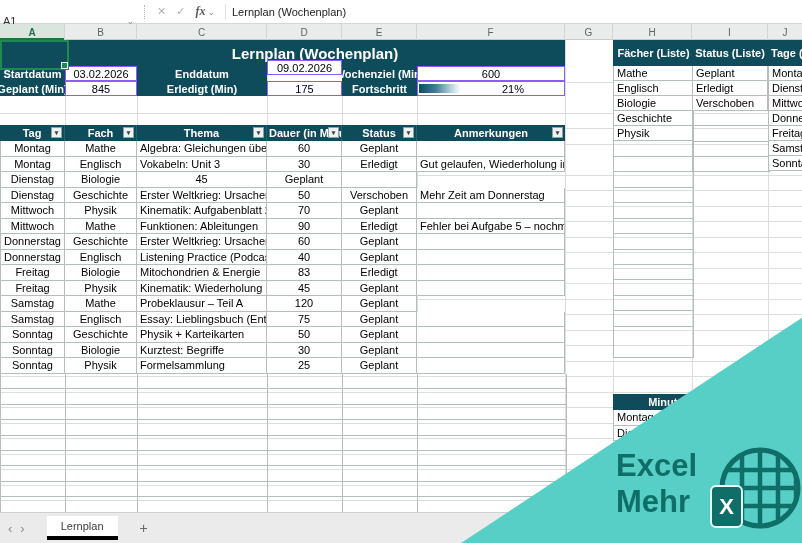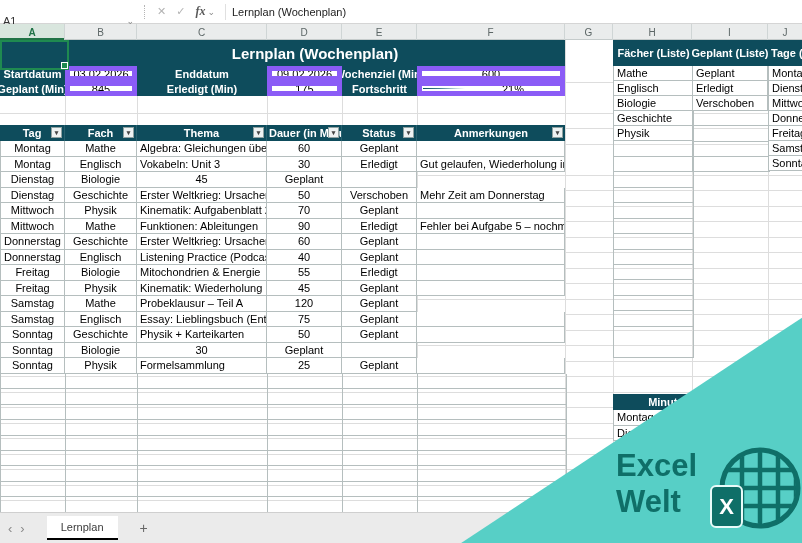--- a/index.html
+++ b/index.html
@@ -26,21 +26,21 @@
   .colh.sel{background:#d9e6de;color:#1e7145;font-weight:bold;box-shadow:inset 0 -2px 0 #217346;}
 
   
   .sheet{position:absolute;top:40px;left:0;width:802px;height:472px;background:#fff;overflow:hidden;}
   .vline{position:absolute;top:0;height:472px;width:1px;background:#dddddd;z-index:0;}
   .hgrid{position:absolute;left:0;top:11.5px;width:802px;height:461px;z-index:0;
          background:repeating-linear-gradient(to bottom,transparent 0 14.5px,#dddddd 14.5px 15.5px);}
   .abs{position:absolute;box-sizing:border-box;}
   .cell{display:flex;align-items:center;font-size:11px;overflow:hidden;white-space:nowrap;z-index:1;}
   .teal{background:#0e4c5c;color:#fff;font-weight:bold;}
-  .wb{background:#fff;border:5px solid #8b5cf6;}
+  .wb{background:#fff;border:1px solid #8b5cf6;}
   .ctr{justify-content:center;}
   .lft{padding-left:3px;}
 
   
   .selbox{position:absolute;border:2px solid #1f8a50;z-index:3;pointer-events:none;}
   .selhandle{position:absolute;width:5px;height:5px;background:#1f8a50;border:1px solid #fff;z-index:4;}
 
   
   .phead{position:absolute;left:0;top:85px;display:flex;z-index:2;}
   .phc{height:16px;background:#0e4c5c;color:#fff;font-weight:bold;font-size:11px;display:flex;align-items:center;
@@ -82,21 +82,21 @@
   
   .dbar{position:absolute;left:1px;top:2px;bottom:2px;width:42px;z-index:0;
         background:linear-gradient(90deg,#0d4f5e 0%,#417f90 40%,#bdd8dc 78%,rgba(255,255,255,0) 100%);}
   .dbar-txt{position:relative;z-index:1;width:100%;text-align:center;margin-left:44px;}
 
   
   .tabs{position:absolute;left:0;top:512px;width:802px;height:31px;background:#ebebeb;border-top:1px solid #cfcfcf;
         display:flex;align-items:center;box-sizing:border-box;z-index:5;}
   .tnav{color:#8a8a8a;font-size:13px;padding:0 8px;}
   .stab{margin-left:14px;height:24px;background:#fff;display:flex;align-items:center;padding:0 14px;
-        font-size:11px;color:#3b3b3b;border-bottom:2px solid #000000;box-sizing:border-box;}
+        font-size:11px;color:#3b3b3b;border-bottom:4px solid #000000;box-sizing:border-box;}
   .addtab{color:#666;font-size:14px;margin-left:22px;}
 
   
   .tri{position:absolute;left:0;top:0;width:802px;height:543px;z-index:20;background:#57cfc6;
        clip-path:polygon(100% 58.5%,57.5% 100%,100% 100%);}
   .logo-txt{position:absolute;color:#0f6f68;font-weight:bold;font-size:31px;line-height:1;letter-spacing:0px;}
   .xbadge{position:absolute;left:710px;top:485px;width:33px;height:43px;background:#0f6f68;border:2px solid #e9fbf9;
           border-radius:6px;display:flex;align-items:center;justify-content:center;color:#fff;font-weight:bold;
           font-size:22px;box-sizing:border-box;}
   .globe{position:absolute;left:700px;top:444px;}
@@ -147,21 +147,21 @@
     <div class="vline" style="left:768px"></div>
 
     <div class="abs cell teal" style="left:0;top:0;width:65px;height:26px"></div>
     <div class="abs cell teal ctr" style="left:65px;top:0;width:500px;height:26px;font-size:15px">Lernplan (Wochenplan)</div>
     <div class="selbox" style="left:0;top:0;width:65px;height:26px"></div>
     <div class="selhandle" style="left:61px;top:22px"></div>
 
     <div class="abs cell teal ctr" style="left:0;top:26px;width:65px;height:15px">Startdatum</div>
     <div class="abs cell wb ctr" style="left:65px;top:26px;width:72px;height:15px">03.02.2026</div>
     <div class="abs cell teal ctr" style="left:137px;top:26px;width:130px;height:15px">Enddatum</div>
-    <div class="abs cell wb ctr" style="left:267px;top:26px;width:75px;height:15px">09.02.2026</div>
+    <div class="abs cell wb ctr" style="left:267px;top:20px;width:75px;height:15px">09.02.2026</div>
     <div class="abs cell teal ctr" style="left:342px;top:26px;width:75px;height:15px">Wochenziel (Min)</div>
     <div class="abs cell wb ctr" style="left:417px;top:26px;width:148px;height:15px">600</div>
 
     <div class="abs cell teal ctr" style="left:0;top:41px;width:65px;height:15px">Geplant (Min)</div>
     <div class="abs cell wb ctr" style="left:65px;top:41px;width:72px;height:15px">845</div>
     <div class="abs cell teal ctr" style="left:137px;top:41px;width:130px;height:15px">Erledigt (Min)</div>
     <div class="abs cell wb ctr" style="left:267px;top:41px;width:75px;height:15px">175</div>
     <div class="abs cell teal ctr" style="left:342px;top:41px;width:75px;height:15px">Fortschritt</div>
     <div class="abs cell wb" style="left:417px;top:41px;width:148px;height:15px;position:absolute">
       <div class="dbar"></div>
@@ -265,21 +265,21 @@
           <div class="pcell lft">Listening Practice (Podcast)</div>
           <div class="pcell ctr">40</div>
           <div class="pcell ctr">Geplant</div>
           <div class="pcell lft"></div>
         </div>
 
         <div class="prow">
           <div class="pcell ctr">Freitag</div>
           <div class="pcell ctr">Biologie</div>
           <div class="pcell lft">Mitochondrien &amp; Energie</div>
-          <div class="pcell ctr">55</div>
+          <div class="pcell ctr">83</div>
           <div class="pcell ctr">Erledigt</div>
           <div class="pcell lft"></div>
         </div>
 
         <div class="prow">
           <div class="pcell ctr">Freitag</div>
           <div class="pcell ctr">Physik</div>
           <div class="pcell lft">Kinematik: Wiederholung</div>
           <div class="pcell ctr">45</div>
           <div class="pcell ctr">Geplant</div>
@@ -308,20 +308,21 @@
           <div class="pcell ctr">Geschichte</div>
           <div class="pcell lft">Physik + Karteikarten</div>
           <div class="pcell ctr">50</div>
           <div class="pcell ctr">Geplant</div>
           <div class="pcell lft"></div>
         </div>
 
         <div class="prow">
           <div class="pcell ctr">Sonntag</div>
           <div class="pcell ctr">Biologie</div>
+          <div class="pcell lft">Kurztest: Begriffe</div>
           <div class="pcell ctr">30</div>
           <div class="pcell ctr">Geplant</div>
           <div class="pcell lft"></div>
         </div>
 
         <div class="prow">
           <div class="pcell ctr">Sonntag</div>
           <div class="pcell ctr">Physik</div>
           <div class="pcell lft">Formelsammlung</div>
           <div class="pcell ctr">25</div>
@@ -345,21 +346,21 @@
       <div class="lcell">Mathe</div>
           <div class="lcell">Englisch</div>
           <div class="lcell">Biologie</div>
           <div class="lcell">Geschichte</div>
           <div class="lcell">Physik</div>
         </div>
     </div>
     <div class="lemptyH"></div>
 
     <div class="abs" style="left:692px;top:0;width:76px;z-index:1">
-      <div class="lhead">Geplant (Liste)</div>
+      <div class="lhead">Status (Liste)</div>
       <div>
 
       <div class="lcell">Geplant</div>
           <div class="lcell">Erledigt</div>
           <div class="lcell">Verschoben</div>
         </div>
     </div>
     <div class="lemptyI"></div>
 
     <div class="abs" style="left:768px;top:0;width:60px;z-index:1">
@@ -407,17 +408,17 @@
           <line x1="60" y1="0" x2="60" y2="92"></line>
           <line x1="78" y1="0" x2="78" y2="92"></line>
           <line x1="96" y1="0" x2="96" y2="92"></line>
         <line x1="10" y1="26" x2="104" y2="26"></line>
           <line x1="10" y1="44" x2="104" y2="44"></line>
           <line x1="10" y1="62" x2="104" y2="62"></line>
       </g>
       <circle cx="60" cy="44" r="38" stroke="#0f6f68" stroke-width="5" fill="none"></circle>
     </svg>
     <div class="logo-txt" style="left:616px;top:450px">Excel</div>
-    <div class="logo-txt" style="left:616px;top:486px">Welt</div>
+    <div class="logo-txt" style="left:616px;top:486px">Mehr</div>
     <div class="xbadge">X</div>
   </div>
 
 </div>
 
 </body></html>

